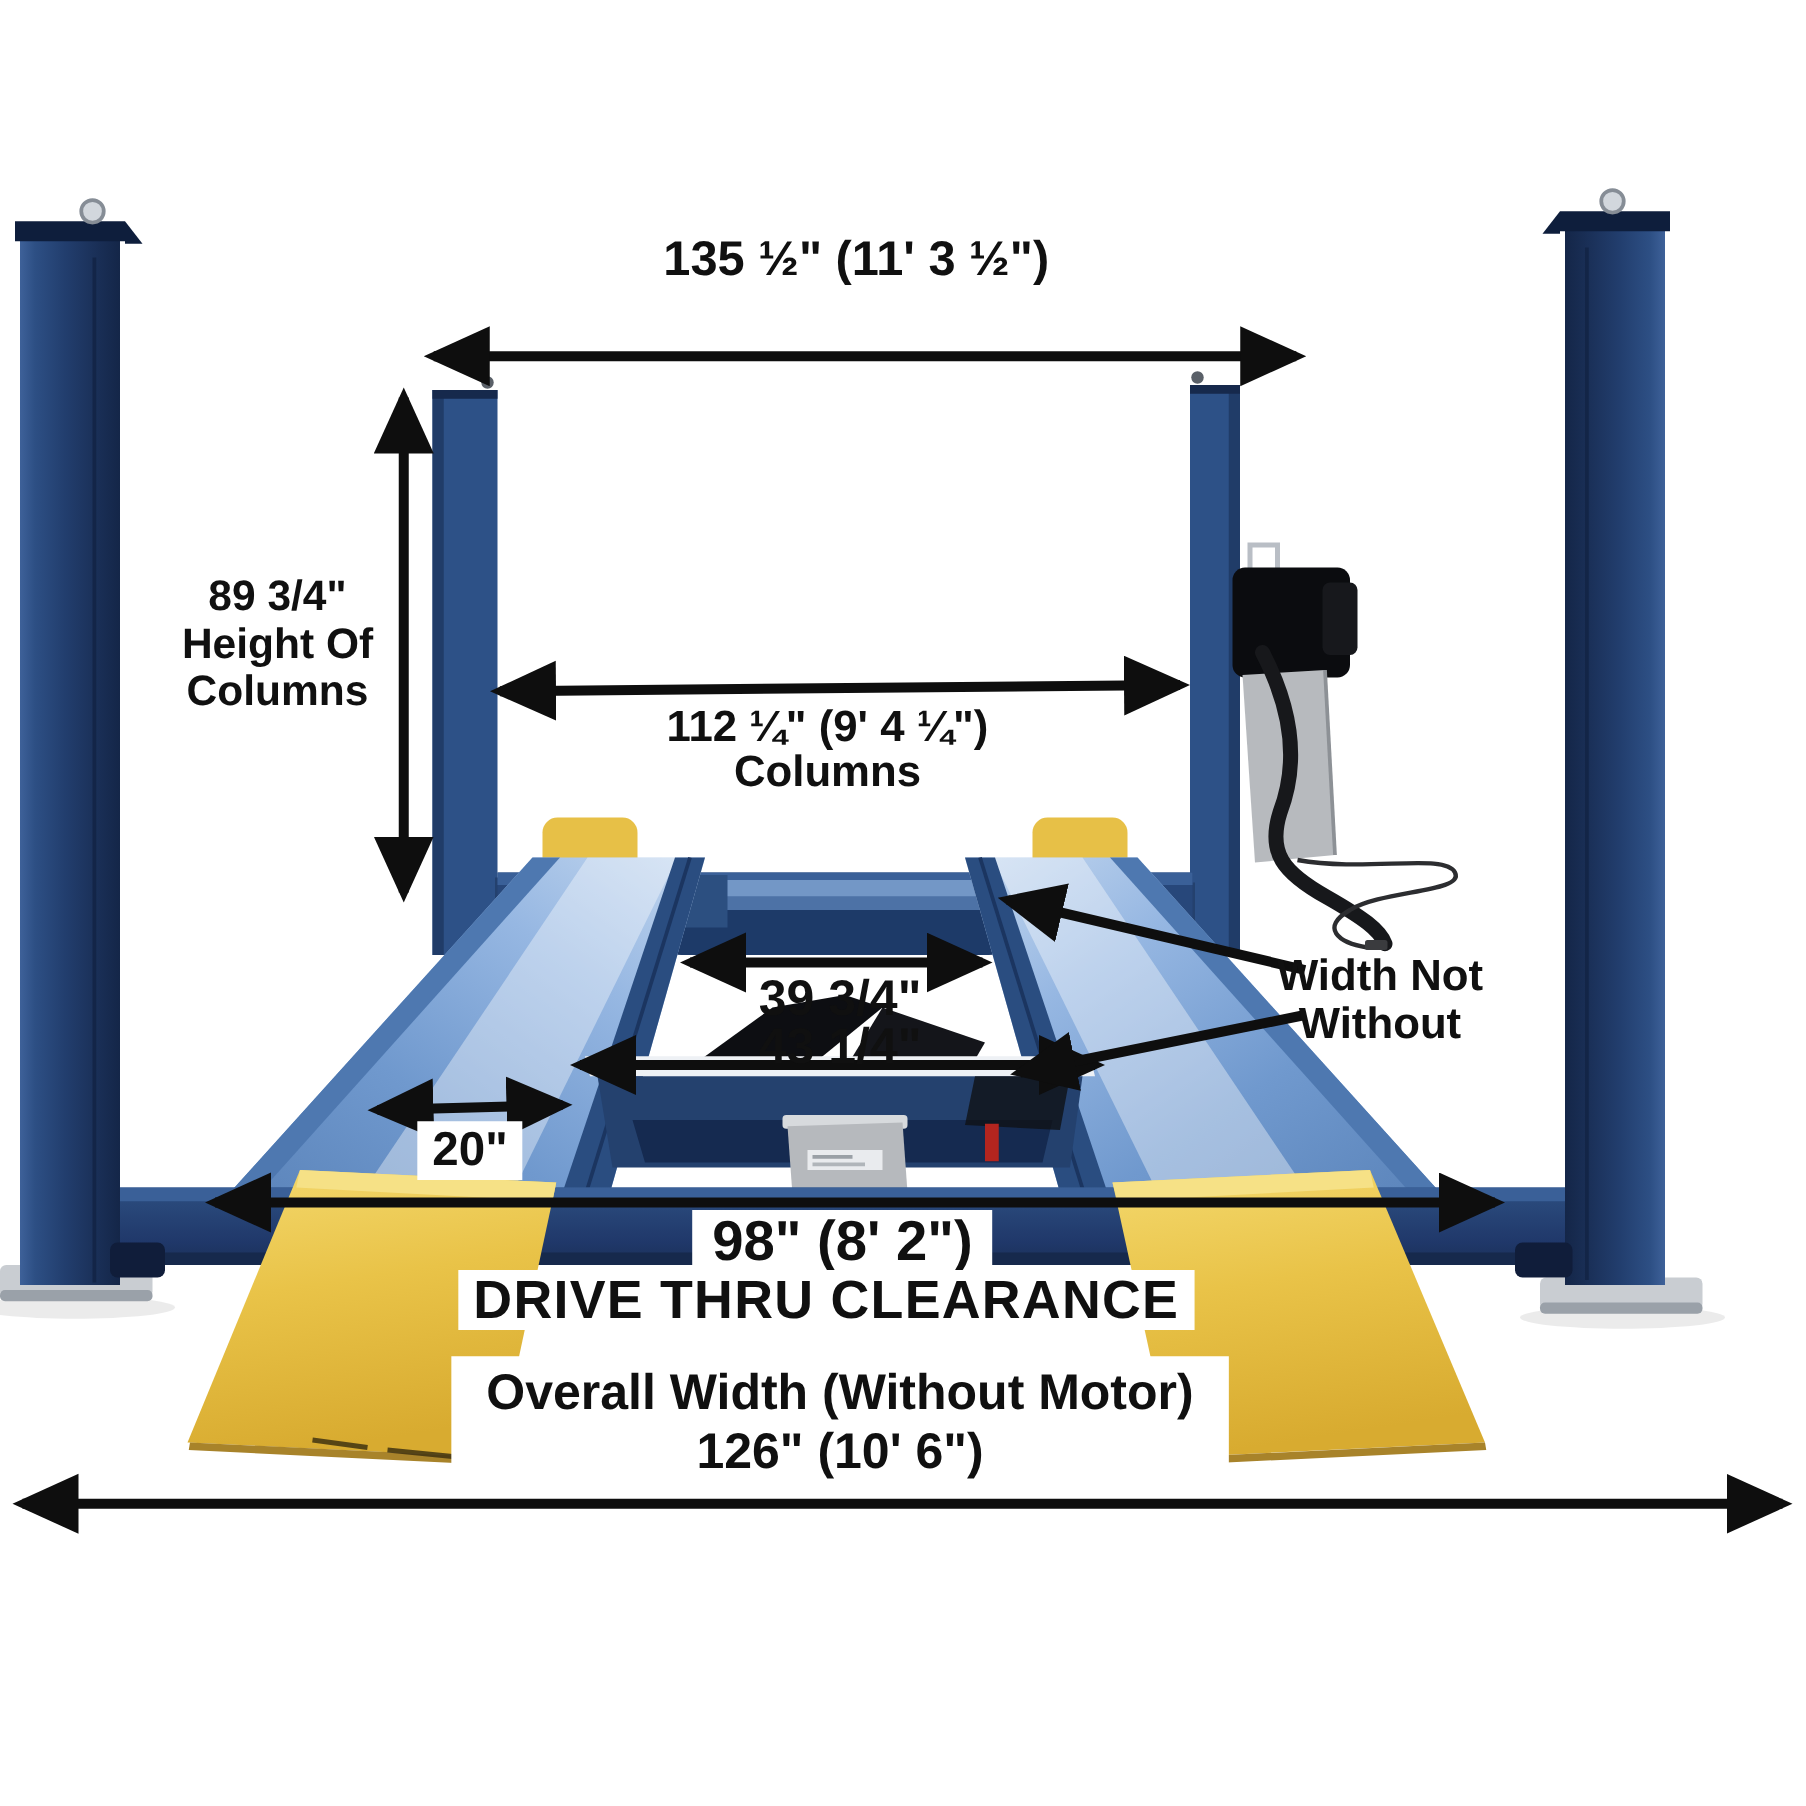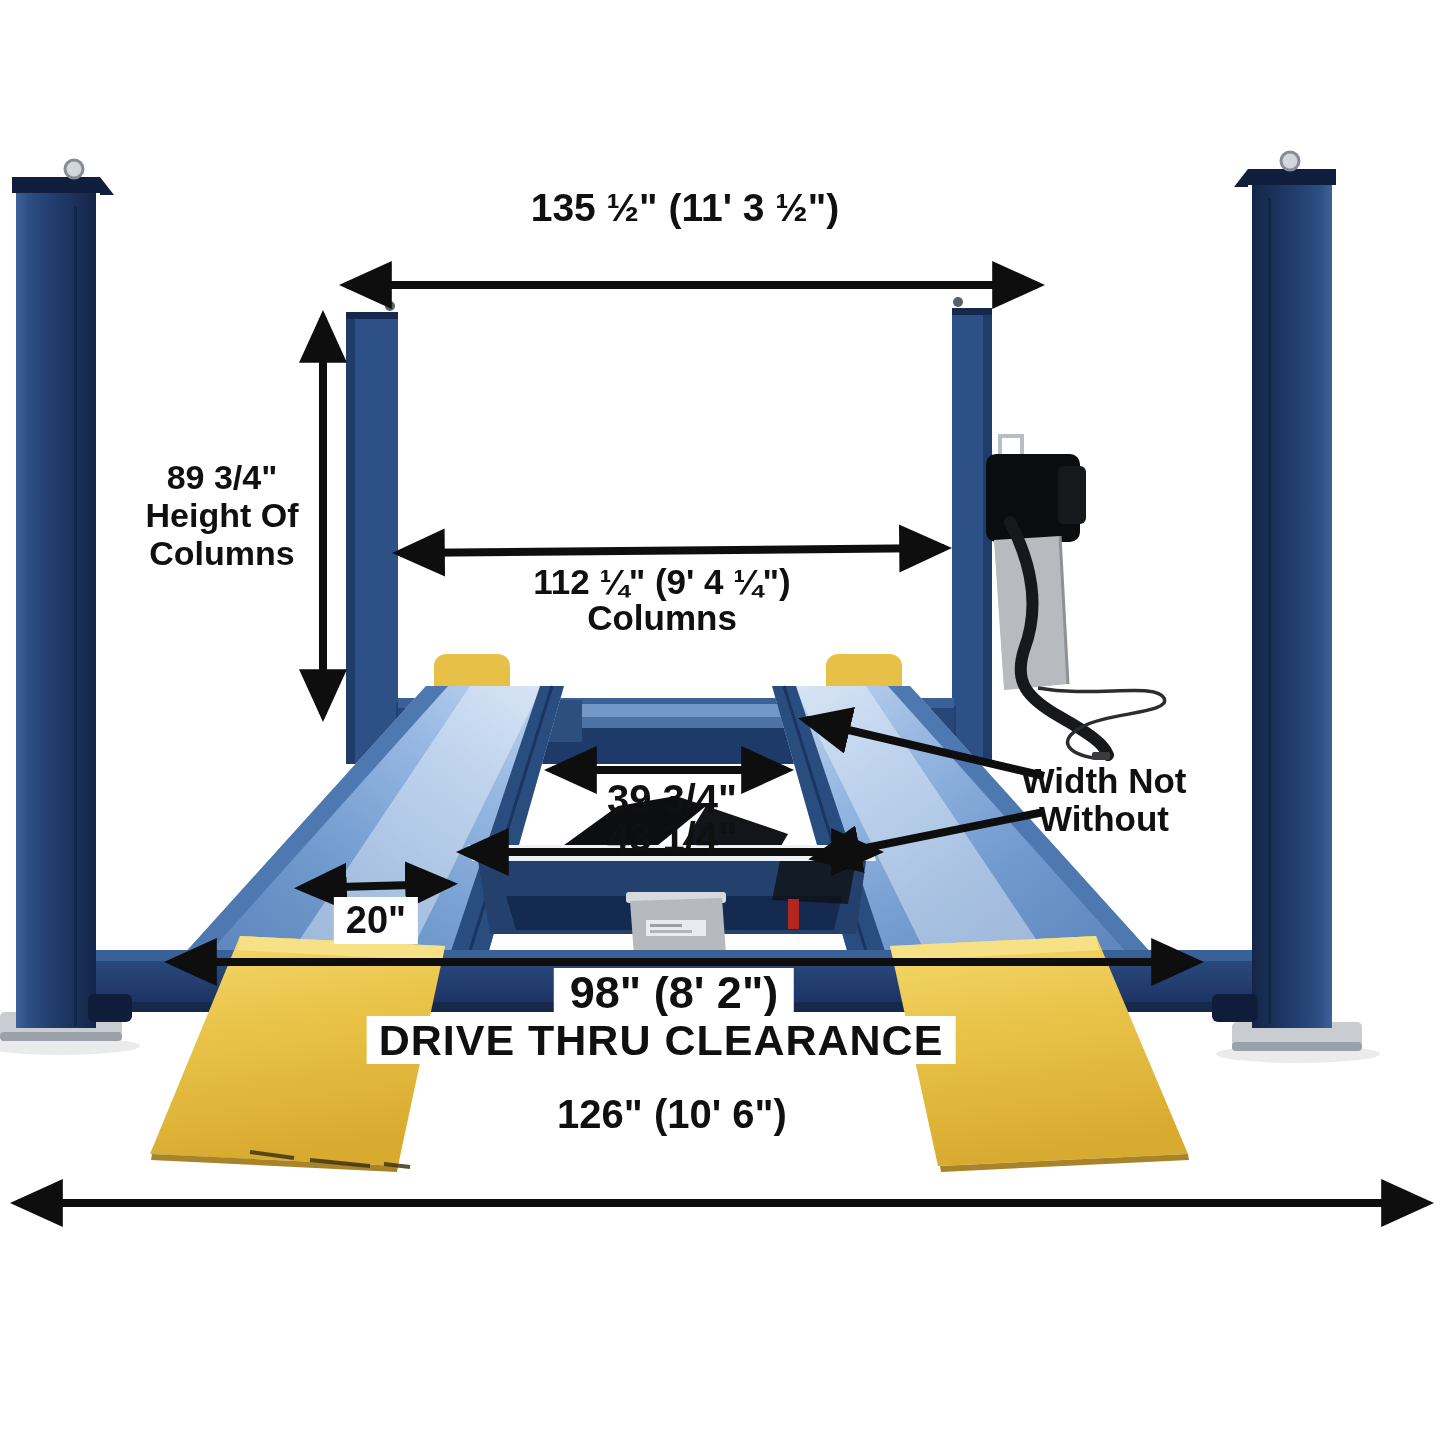--- a/index.html
+++ b/index.html
@@ -219,16 +219,17 @@
 <div class="lbl" style="left:1104px;top:762px;font-size:35px;line-height:1.08;">
   <div>Width Not</div>
   <div>Without</div>
 </div>
 
 <div class="lbl boxed" style="left:674px;top:968px;font-size:45px;padding:0 16px;">98" (8' 2")</div>
 
 <div class="lbl boxed" style="left:638px;top:1016px;font-size:43px;padding:0 12px;letter-spacing:1px;margin-left:23px;">DRIVE THRU CLEARANCE</div>
 
 <div class="lbl boxed" style="left:672px;top:1085px;font-size:40px;line-height:1.18;padding:6px 28px;">
+  <div>Overall Width (Without Motor)</div>
   <div>126" (10' 6")</div>
 </div>
 
 </div>
 
 </body></html>

